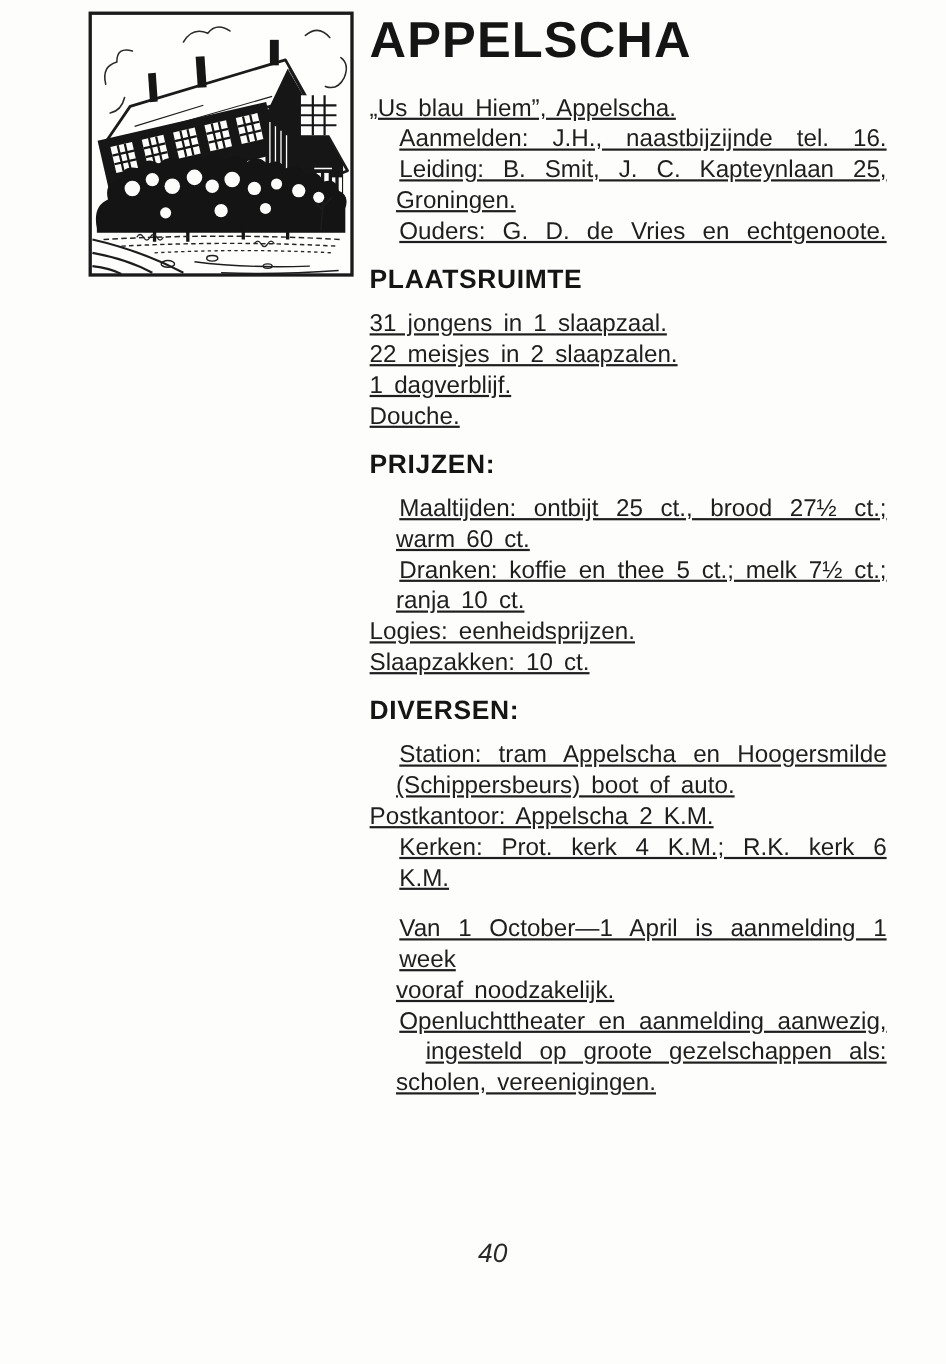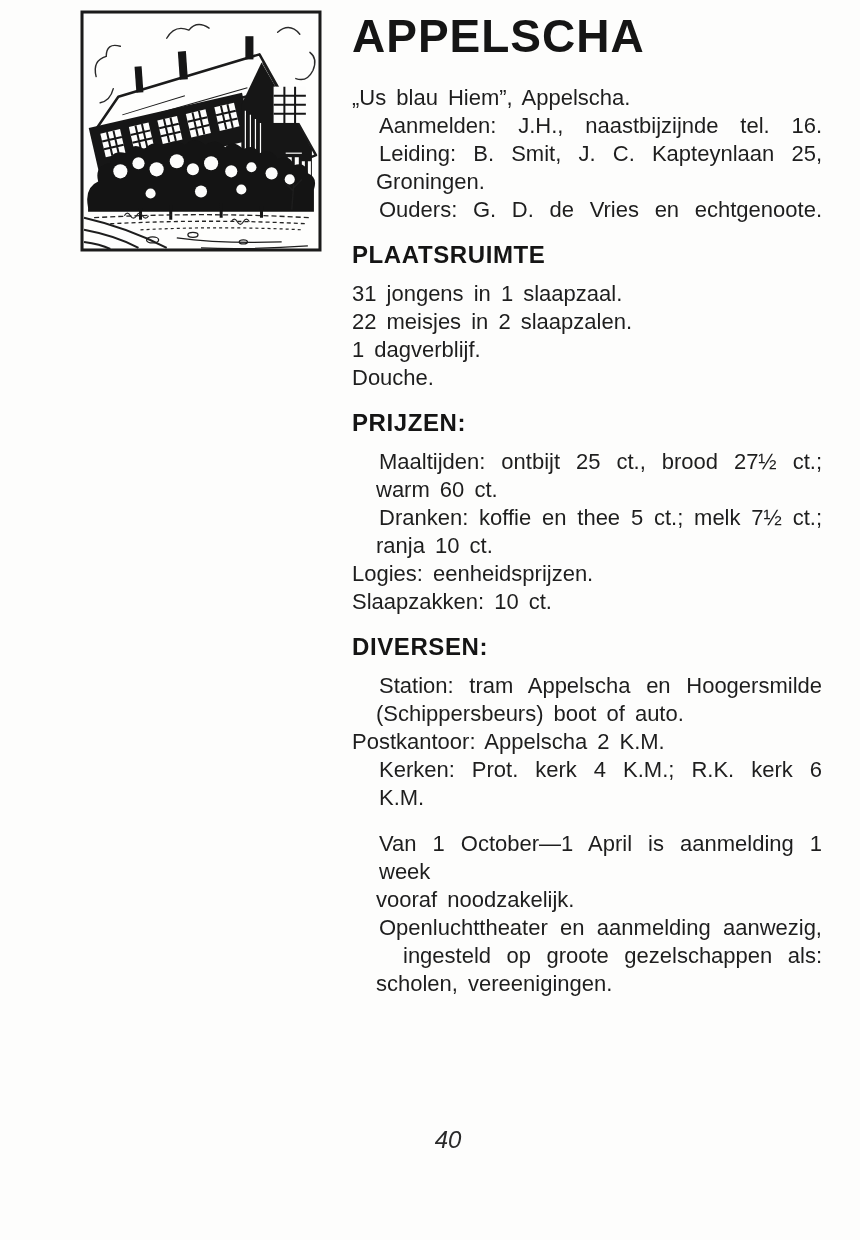--- a/index.html
+++ b/index.html
@@ -16,21 +16,21 @@
     position: absolute;
     left: 80px;
     top: 10px;
     width: 242px;
     height: 242px;
     margin: 0;
   }
   .illustration svg { display: block; width: 242px; height: 242px; }
   .column {
     position: absolute;
-    left: 352px;
+    left: 336px;
     top: 10px;
     width: 470px;
   }
   h1.title {
     margin: 0 0 22px 0;
     font-size: 46px;
     line-height: 52px;
     font-weight: 700;
     letter-spacing: 1px;
     color: #151515;
@@ -43,20 +43,21 @@
     font-weight: 700;
     letter-spacing: 0.6px;
     color: #151515;
   }
   p.line {
     margin: 0;
     font-size: 22px;
     line-height: 28px;
     word-spacing: 0.18em;
     color: #1e1e1e;
+    text-decoration: underline;
   }
   p.line.indent { padding-left: 24px; }
   p.line.stretch {
     text-align: justify;
     text-align-last: justify;
     margin-left: 27px;
   }
   .page-number {
     position: absolute;
     top: 1126px;

